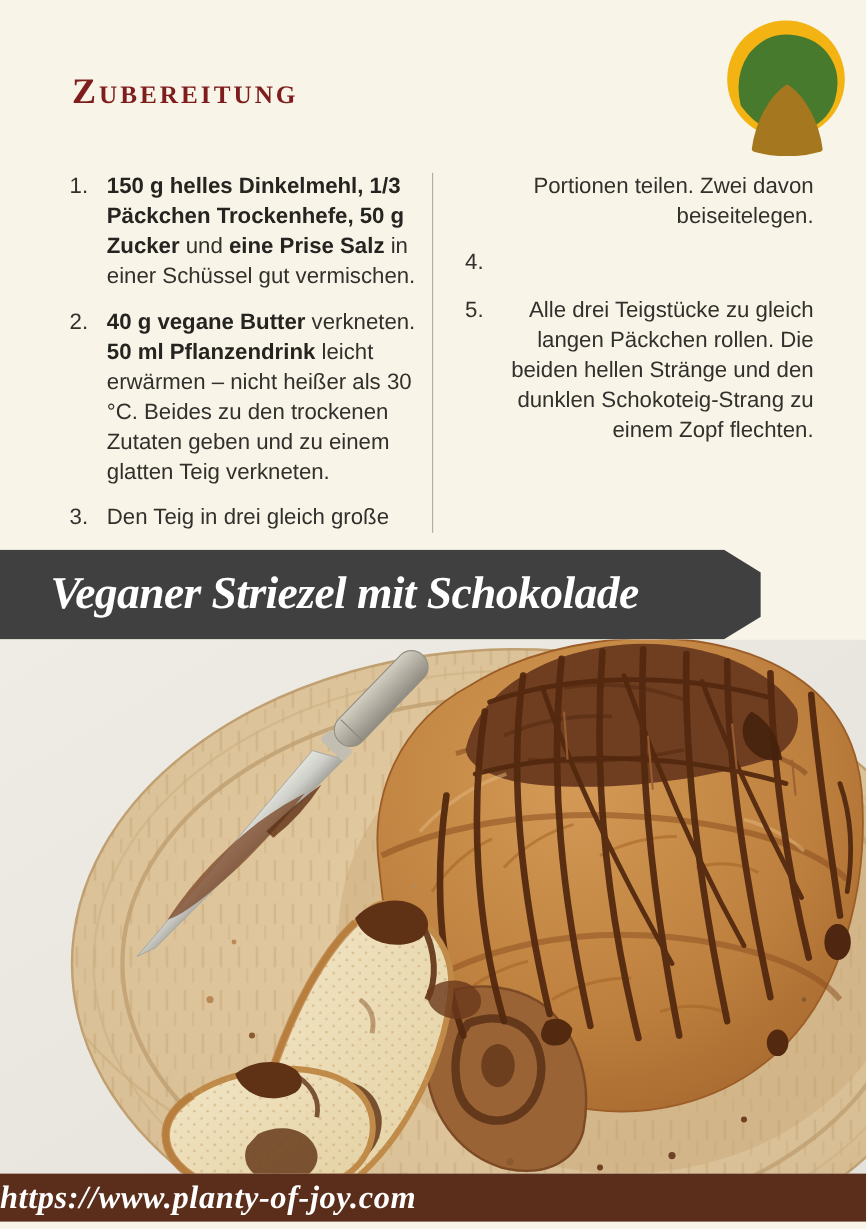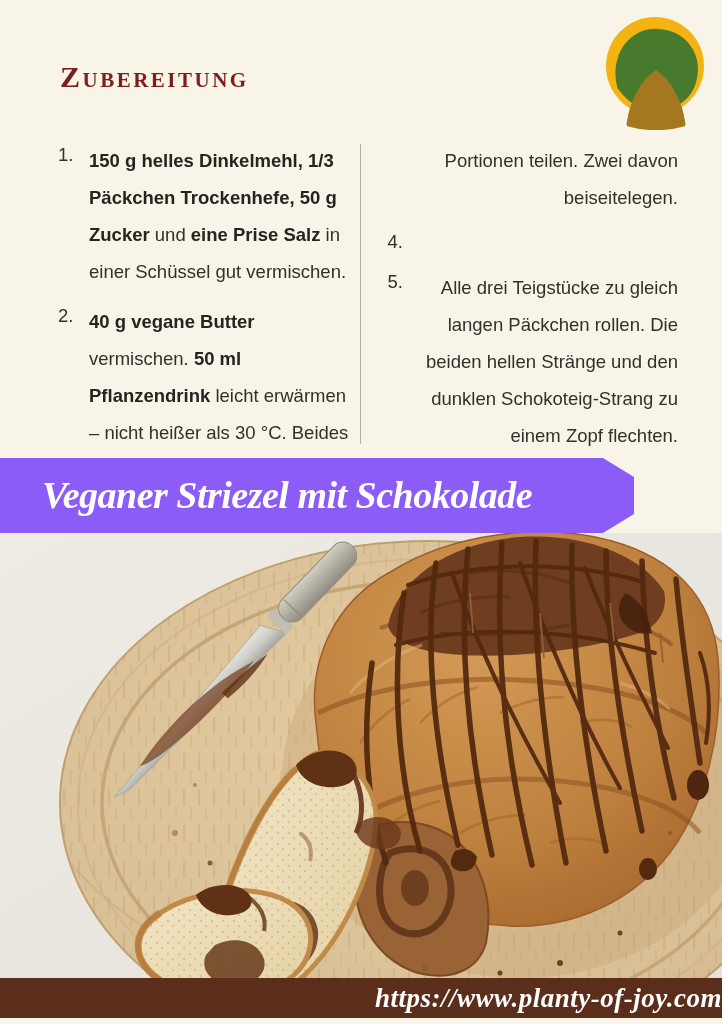--- a/index.html
+++ b/index.html
@@ -26,48 +26,48 @@
   .col{position:absolute;top:142px;}
   .col1{left:58px;width:292px;}
   .col2{left:372px;width:306px;text-align:right;}
   .step{display:flex;margin-bottom:13px;}
   .step-num{
     width:31px;flex:0 0 31px;
     font-size:18.5px;line-height:26.5px;color:#32302c;
   }
   .step-text{
     flex:1;margin:0;
-    font-size:18.5px;line-height:37px;color:#32302c;
+    font-size:18.5px;line-height:25px;color:#32302c;
   }
   .step-text b{font-weight:700;color:#262421;}
   .divider{
     position:absolute;left:360px;top:144px;width:1px;height:300px;
     background:#b3afa4;
   }
   
   .banner{
     position:absolute;left:0;top:458px;width:645px;height:75px;
-    background:#8b5cf6;
+    background:#404040;
     clip-path:polygon(0 0,603px 0,634px 19px,634px 56px,603px 75px,0 75px);
     z-index:3;
   }
   .banner-title{
     position:absolute;left:42px;top:0;height:75px;line-height:75px;
     font-family:"Liberation Serif", serif;
     font-style:italic;font-weight:700;
     font-size:38px;letter-spacing:-0.5px;
     color:#ffffff;white-space:nowrap;
   }
   
   .photo{position:absolute;left:0;top:533px;width:722px;height:445px;z-index:1;}
   
   .footer{
     position:absolute;left:0;top:978px;width:722px;height:40px;
     background:#5a2e1b;z-index:3;
-    display:flex;align-items:center;justify-content:flex-end;
+    display:flex;align-items:center;justify-content:flex-start;
   }
   .footer-url{
     font-family:"Liberation Serif", serif;
     font-style:italic;font-weight:700;
     font-size:27px;letter-spacing:0.5px;
     color:#ffffff;
   }
 </style>
 </head>
 <body>
@@ -82,21 +82,21 @@
     <path d="M34,118 C37,96 48,76 61,67 C74,76 85,96 88,118 C70,123 52,123 34,118 Z" fill="#a5771f" stroke="#a5771f" stroke-width="5" stroke-linejoin="round"></path>
   </svg>
 
   <div class="col col1" id="col1">
       <div class="step">
         <span class="step-num">1.</span>
         <p class="step-text"><b>150 g helles Dinkelmehl, 1/3 Päckchen Trockenhefe, 50 g Zucker</b><span> und </span><b>eine Prise Salz</b><span> in einer Schüssel gut vermischen.</span></p>
       </div>
       <div class="step">
         <span class="step-num">2.</span>
-        <p class="step-text"><b>40 g vegane Butter</b><span> vermischen. </span><b>50 ml Pflanzendrink</b><span> leicht erwärmen – nicht heißer als 30 °C. Beides zu den trockenen Zutaten geben und zu einem glatten Teig verkneten.</span></p>
+        <p class="step-text"><b>40 g vegane Butter</b><span> verkneten. </span><b>50 ml Pflanzendrink</b><span> leicht erwärmen – nicht heißer als 30 °C. Beides zu den trockenen Zutaten geben und zu einem glatten Teig verkneten.</span></p>
       </div>
       <div class="step">
         <span class="step-num">3.</span>
         <p class="step-text"><span>Den Teig in drei gleich große</span></p>
       </div>
     </div>
   <div class="divider"></div>
   <div class="col col2" id="col2">
       <div class="step">
         <span class="step-num"></span>

